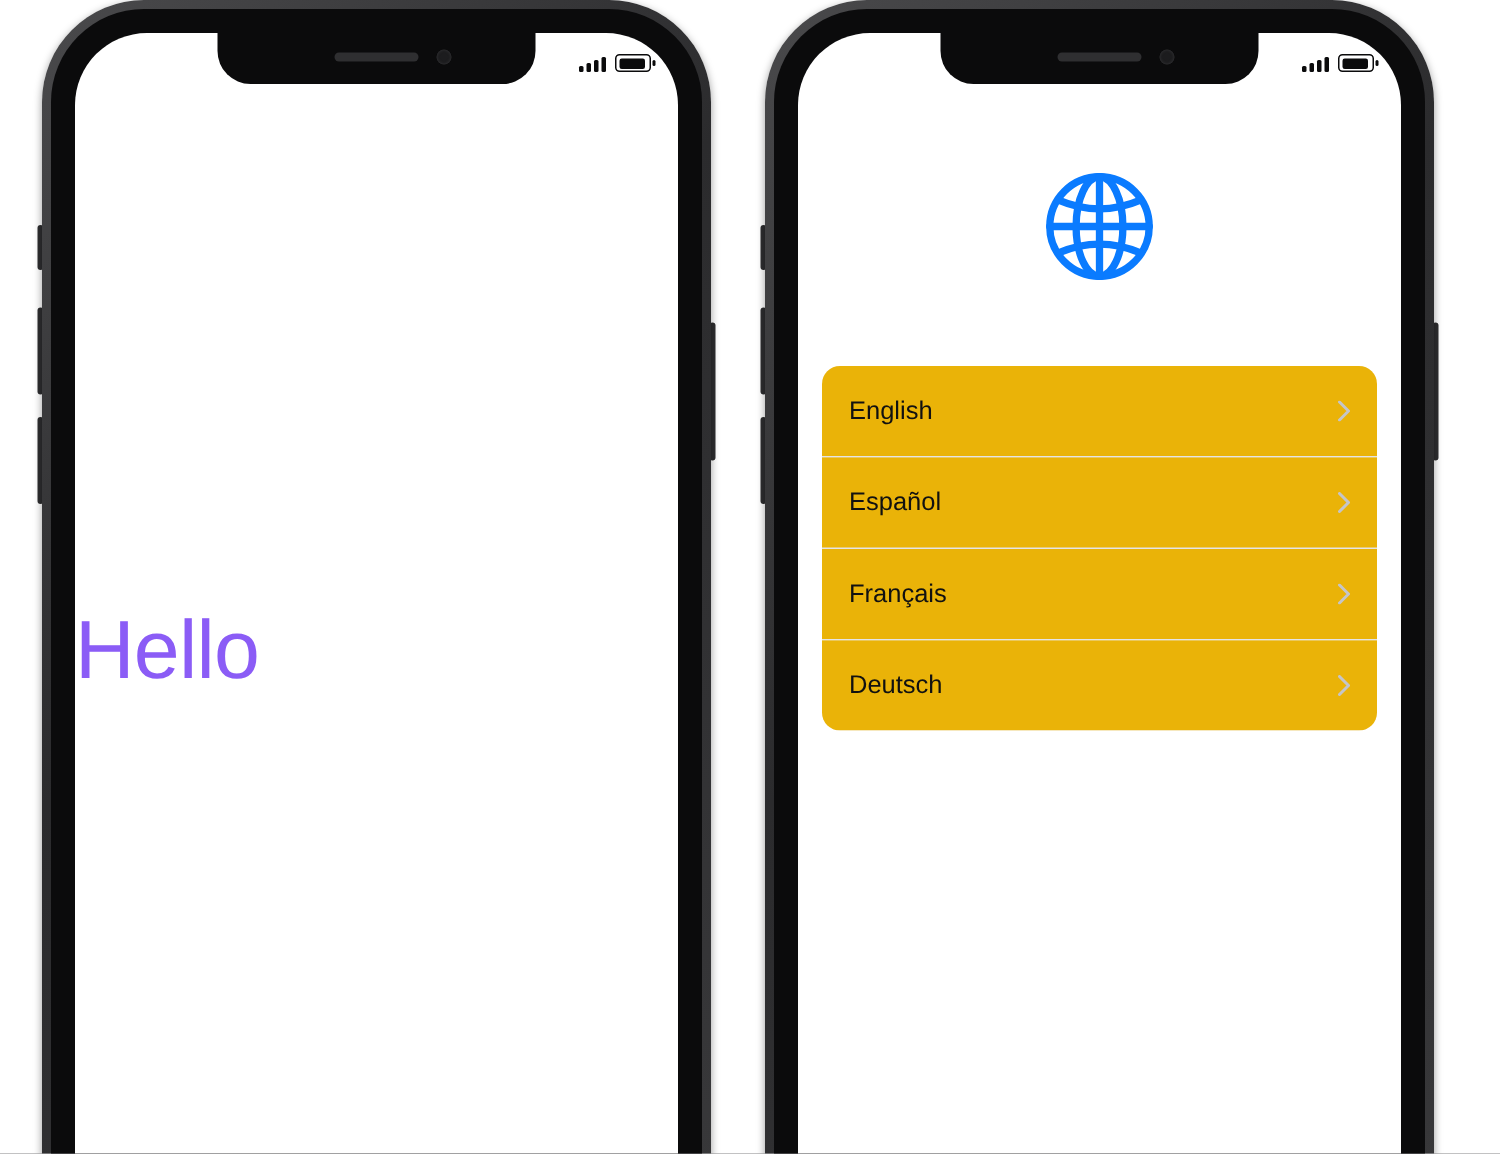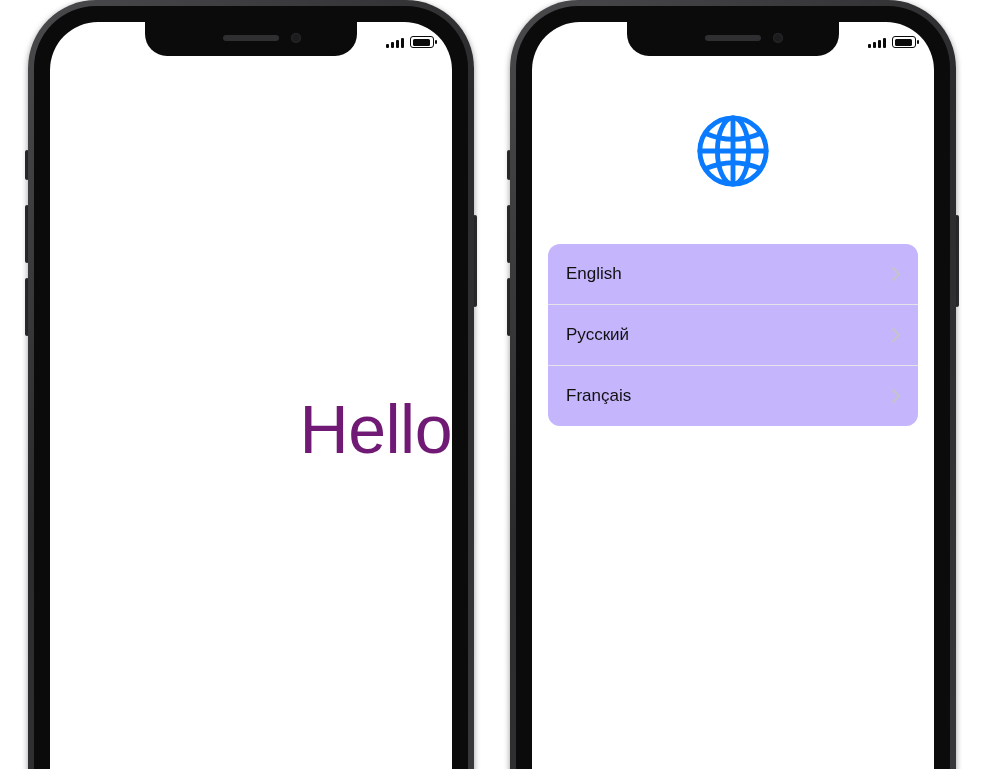--- a/index.html
+++ b/index.html
@@ -135,24 +135,24 @@
     width: 17px;
     background:#0b0b0c;
     border-radius:1.5px;
   }
 
   
   .hello {
     position: absolute;
     top: 50%; left: 0; right: 0;
     transform: translateY(-80%);
-    text-align: right;
-    font-size: 68px;
+    text-align: left;
+    font-size: 55px;
     font-weight: 500;
-    color: #701a75;
+    color: #8b5cf6;
     letter-spacing: -0.5px;
   }
 
   
   .globe {
     position: absolute;
     top: 90px; left: 50%;
     transform: translateX(-50%);
     width: 78px; height: 78px;
   }
@@ -165,21 +165,21 @@
   }
   .row {
     display: flex;
     align-items: center;
     justify-content: space-between;
     height: 60px;
     padding: 0 18px;
     font-size: 17px;
     color: #111;
     border-bottom: 1px solid #e4e4e7;
-    background: #c4b5fd;
+    background: #eab308;
   }
   .row:last-child { border-bottom: none; }
   .chev {
     width: 8px; height: 14px;
     flex: 0 0 auto;
   }
   .chev svg { display:block; }
 </style>
 </head>
 <body>
@@ -253,29 +253,37 @@
       <div class="list">
         <div class="row">
           <span>English</span>
           <span class="chev">
             <svg viewBox="0 0 8 14" width="8" height="14">
                 <path d="M1 1 L7 7 L1 13" fill="none" stroke="#c5c5c9" stroke-width="2" stroke-linecap="round" stroke-linejoin="round"></path>
               </svg>
           </span>
         </div>
         <div class="row">
-          <span>Русский</span>
+          <span>Español</span>
           <span class="chev">
             <svg viewBox="0 0 8 14" width="8" height="14">
                 <path d="M1 1 L7 7 L1 13" fill="none" stroke="#c5c5c9" stroke-width="2" stroke-linecap="round" stroke-linejoin="round"></path>
               </svg>
           </span>
         </div>
         <div class="row">
           <span>Français</span>
+          <span class="chev">
+            <svg viewBox="0 0 8 14" width="8" height="14">
+                <path d="M1 1 L7 7 L1 13" fill="none" stroke="#c5c5c9" stroke-width="2" stroke-linecap="round" stroke-linejoin="round"></path>
+              </svg>
+          </span>
+        </div>
+        <div class="row">
+          <span>Deutsch</span>
           <span class="chev">
             <svg viewBox="0 0 8 14" width="8" height="14">
                 <path d="M1 1 L7 7 L1 13" fill="none" stroke="#c5c5c9" stroke-width="2" stroke-linecap="round" stroke-linejoin="round"></path>
               </svg>
           </span>
         </div>
       </div>
     </div>
   </div>
 

